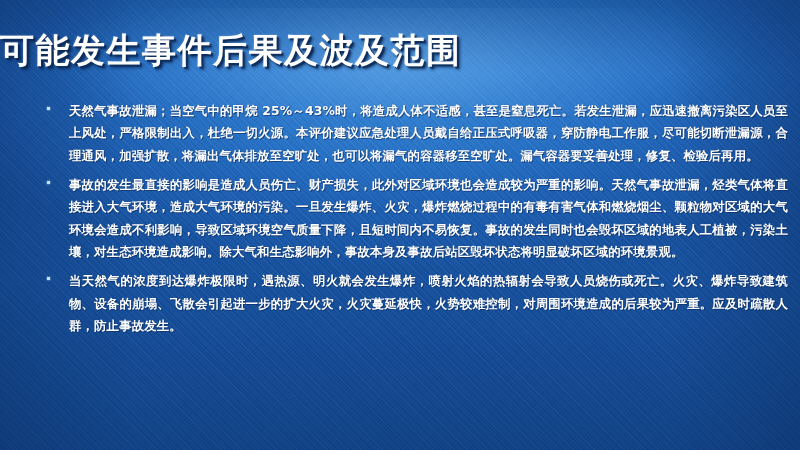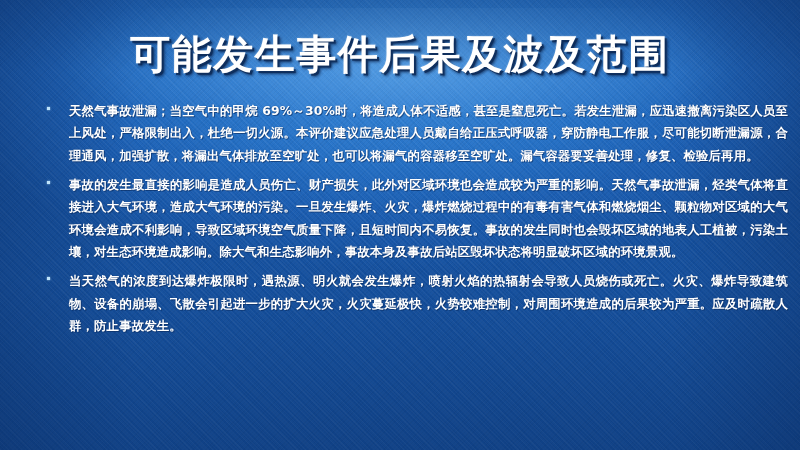--- a/index.html
+++ b/index.html
@@ -64,23 +64,22 @@
     z-index: 3;
     width: 800px;
     height: 450px;
   }
 
   .slide-title {
     position: absolute;
     top: 32px;
     left: 0;
     width: 800px;
-    text-align: center;
     color: #ffffff;
-    font-size: 40px;
+    font-size: 34px;
     font-weight: bold;
     letter-spacing: 1.5px;
     line-height: 1.1;
     white-space: nowrap;
     text-shadow:
       2px 2px 0 rgba(12,42,88,0.85),
       3px 3px 3px rgba(8,30,68,0.75),
       0 0 2px rgba(255,255,255,0.35);
   }
 
@@ -141,21 +140,21 @@
   <div class="content">
 
     <div class="slide-title">可能发生事件后果及波及范围</div>
 
     <div class="body-block">
 
       <div class="bullet-para">
         <span class="bullet-marker">
             <i></i>
           </span>
-        <div class="bullet-text">天然气事故泄漏；当空气中的甲烷 69%～30%时，将造成人体不适感，甚至是窒息死亡。若发生泄漏，应迅速撤离污染区人员至上风处，严格限制出入，杜绝一切火源。本评价建议应急处理人员戴自给正压式呼吸器，穿防静电工作服，尽可能切断泄漏源，合理通风，加强扩散，将漏出气体排放至空旷处，也可以将漏气的容器移至空旷处。漏气容器要妥善处理，修复、检验后再用。</div>
+        <div class="bullet-text">天然气事故泄漏；当空气中的甲烷 25%～43%时，将造成人体不适感，甚至是窒息死亡。若发生泄漏，应迅速撤离污染区人员至上风处，严格限制出入，杜绝一切火源。本评价建议应急处理人员戴自给正压式呼吸器，穿防静电工作服，尽可能切断泄漏源，合理通风，加强扩散，将漏出气体排放至空旷处，也可以将漏气的容器移至空旷处。漏气容器要妥善处理，修复、检验后再用。</div>
       </div>
 
       <div class="bullet-para">
         <span class="bullet-marker">
             <i></i>
           </span>
         <div class="bullet-text">事故的发生最直接的影响是造成人员伤亡、财产损失，此外对区域环境也会造成较为严重的影响。天然气事故泄漏，烃类气体将直接进入大气环境，造成大气环境的污染。一旦发生爆炸、火灾，爆炸燃烧过程中的有毒有害气体和燃烧烟尘、颗粒物对区域的大气环境会造成不利影响，导致区域环境空气质量下降，且短时间内不易恢复。事故的发生同时也会毁坏区域的地表人工植被，污染土壤，对生态环境造成影响。除大气和生态影响外，事故本身及事故后站区毁坏状态将明显破坏区域的环境景观。</div>
       </div>
 
       <div class="bullet-para">

